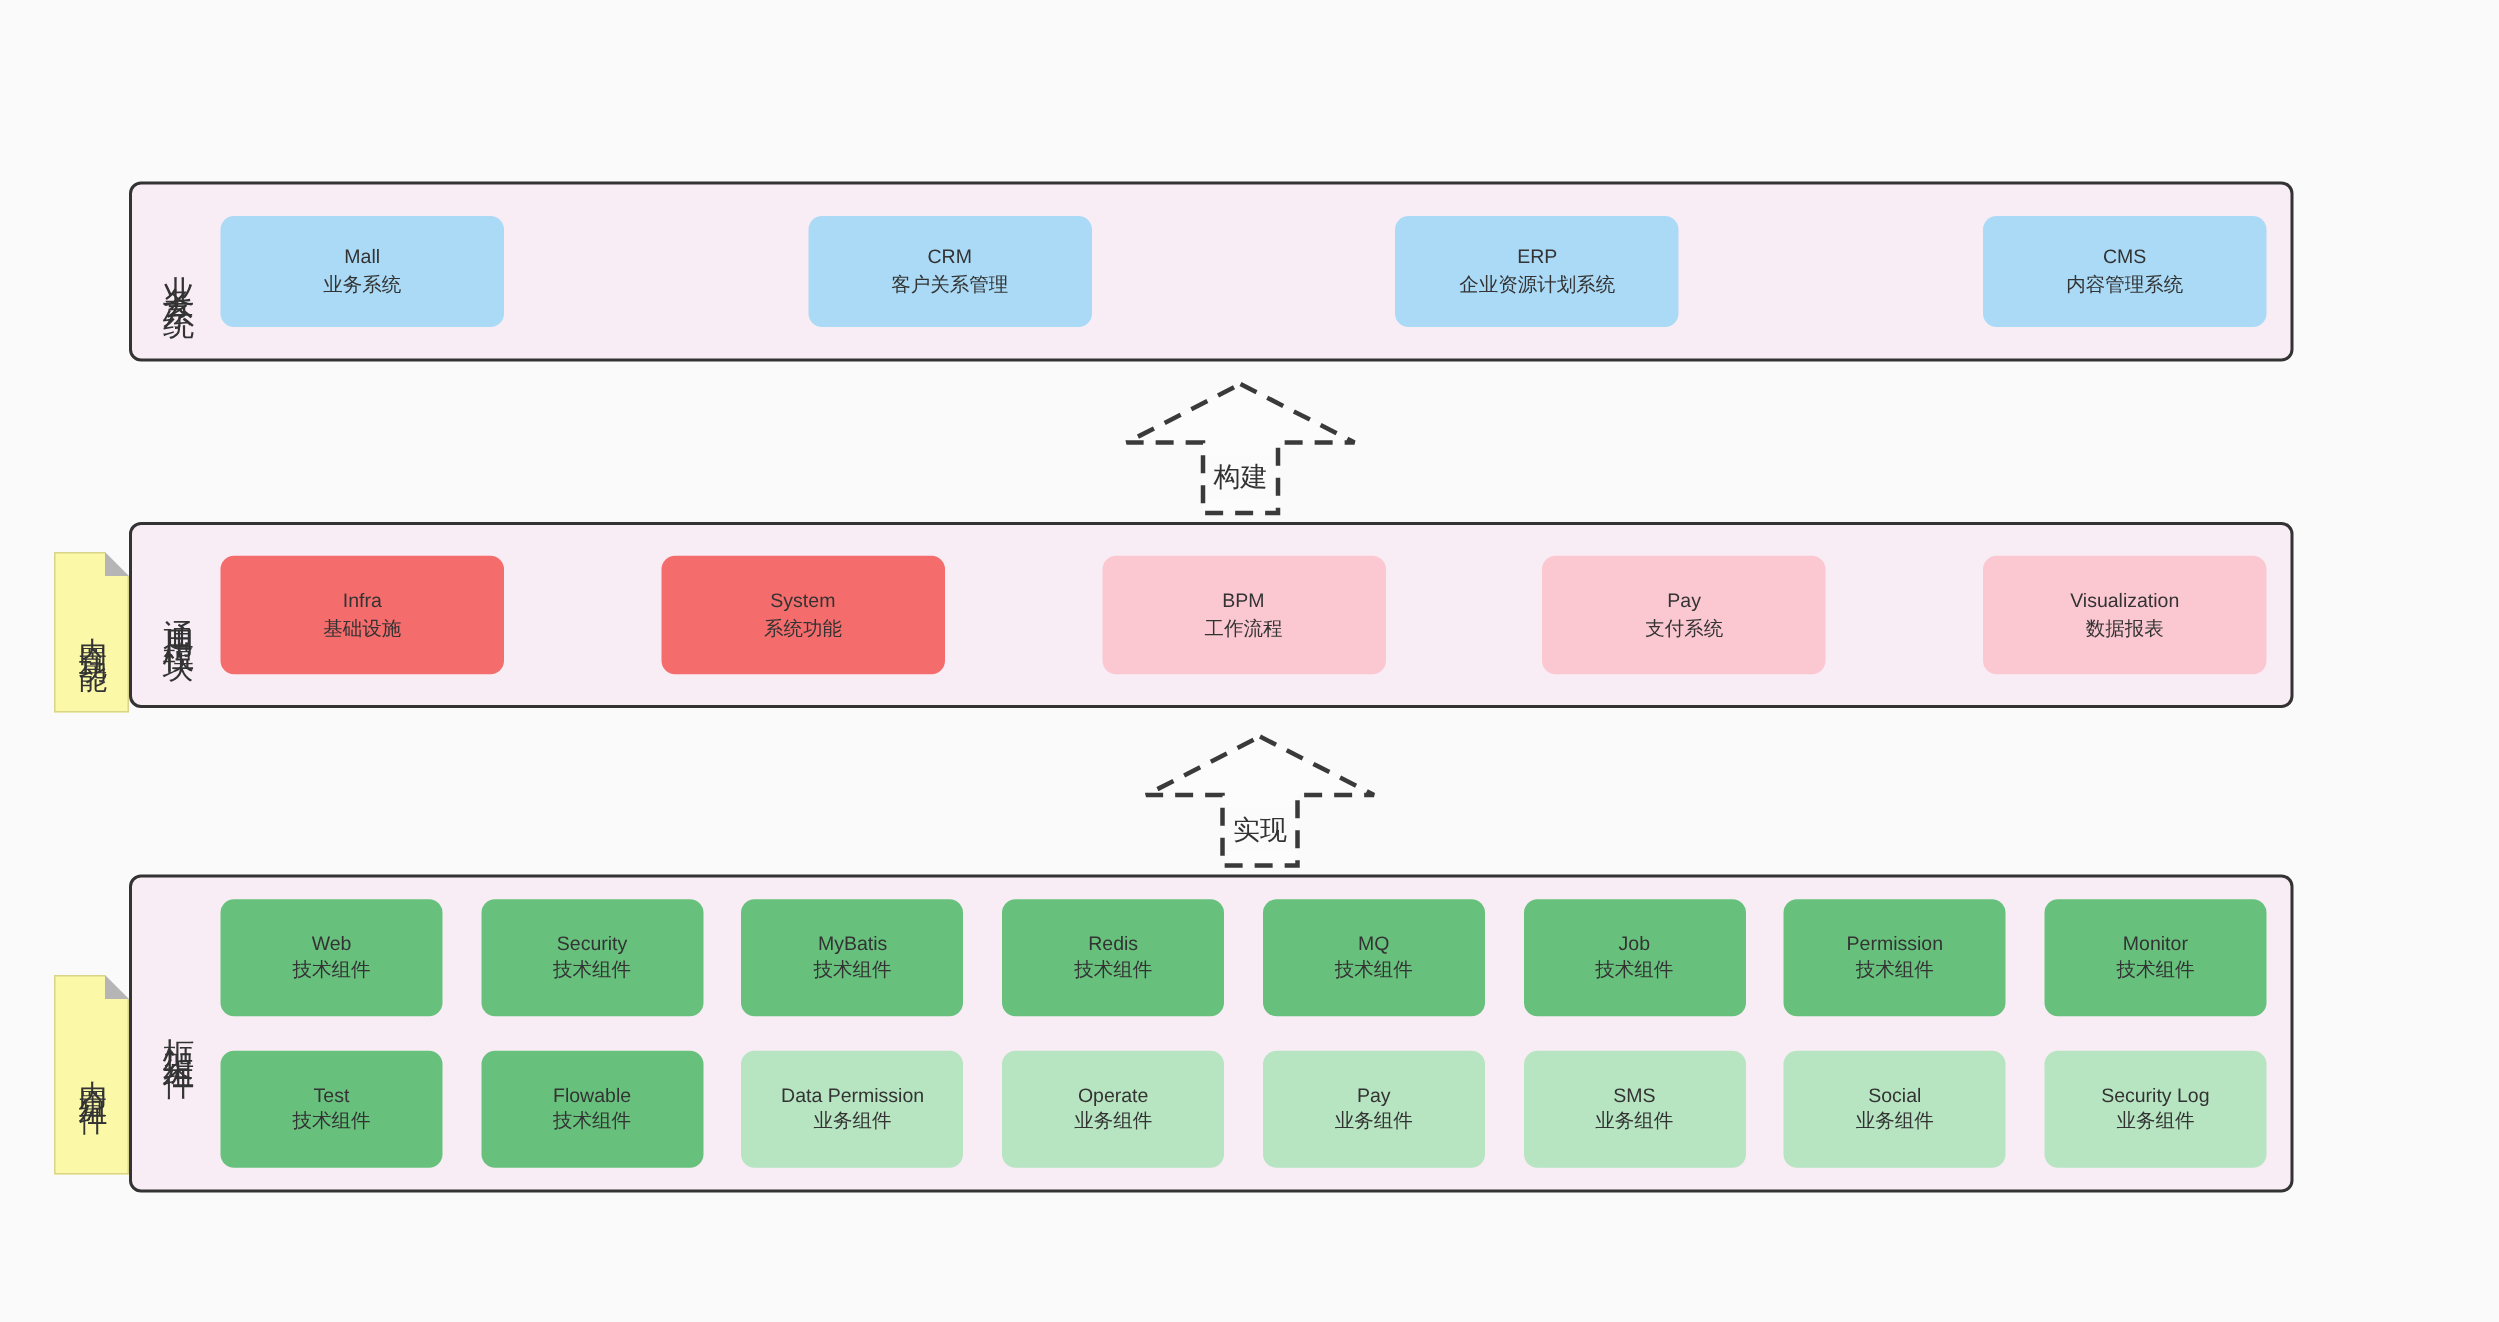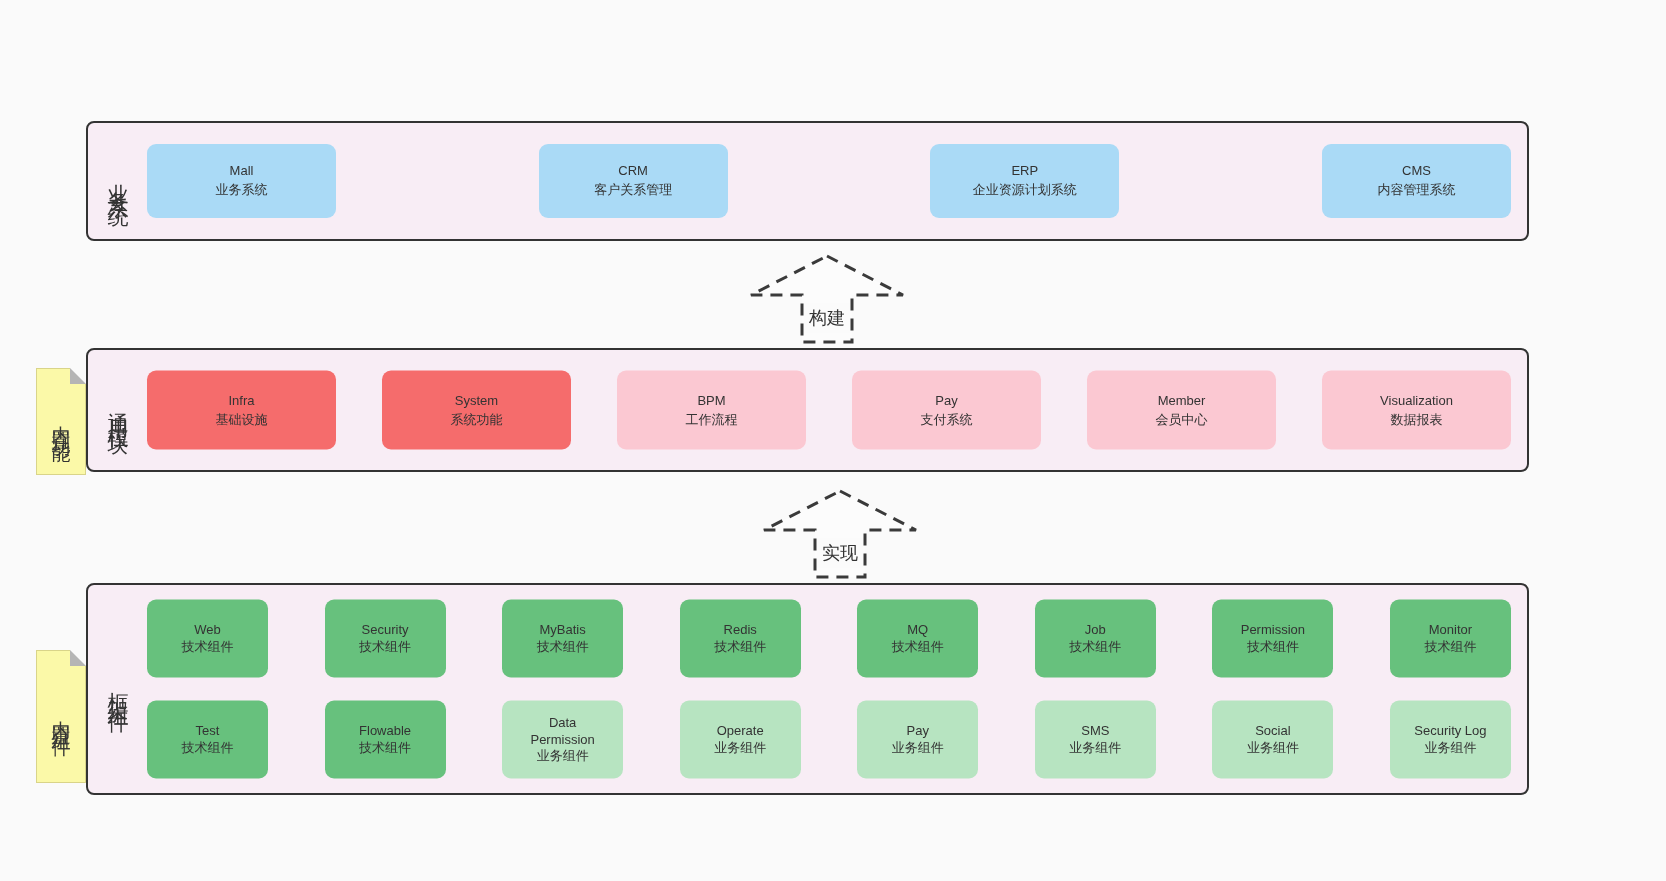--- a/index.html
+++ b/index.html
@@ -32,21 +32,21 @@
   }
   .rows2 .boxrow2{display:flex;justify-content:space-between;}
   .box{
     border-radius:9px;display:flex;flex-direction:column;
     justify-content:center;align-items:center;text-align:center;
     font-size:13px;line-height:1.45;box-sizing:border-box;padding:4px 20px;
   }
   .box .box-name,.box .box-sub{display:block;}
   .bw{width:189px;height:74px;}   
   .bm{width:189px;height:79px;}
-  .bn{width:121px;height:78px;line-height:1.3;} 
+  .bn{width:148px;height:78px;line-height:1.3;} 
   .blue{background:#aadaf6;}
   .red{background:#f56c6c;}
   .pink{background:#fbc8d2;}
   .gdark{background:#67c17d;}
   .glight{background:#b7e4c1;}
   .note{
     position:absolute;left:36px;width:50px;background:#fbf9a8;
     border:1px solid #d9d489;box-sizing:border-box;
     display:flex;align-items:center;justify-content:center;
   }
@@ -120,24 +120,20 @@
     </div>
     <div class="box bm pink">
       <span class="box-name">BPM</span>
       <span class="box-sub">工作流程</span>
     </div>
     <div class="box bm pink">
       <span class="box-name">Pay</span>
       <span class="box-sub">支付系统</span>
     </div>
     <div class="box bm pink">
-      <span class="box-name">Member</span>
-      <span class="box-sub">会员中心</span>
-    </div>
-    <div class="box bm pink">
       <span class="box-name">Visualization</span>
       <span class="box-sub">数据报表</span>
     </div>
   </div>
 </section>
 
 <div class="arrow arrow-2">
   <svg width="166" height="100" viewBox="0 0 166 100">
     <polygon points="83,8 159,47 108,47 108,94 58,94 58,47 7,47" fill="#fcfcfc" stroke="#3a3a3a" stroke-width="3" stroke-dasharray="12 8" stroke-linejoin="miter"></polygon>
   </svg>

